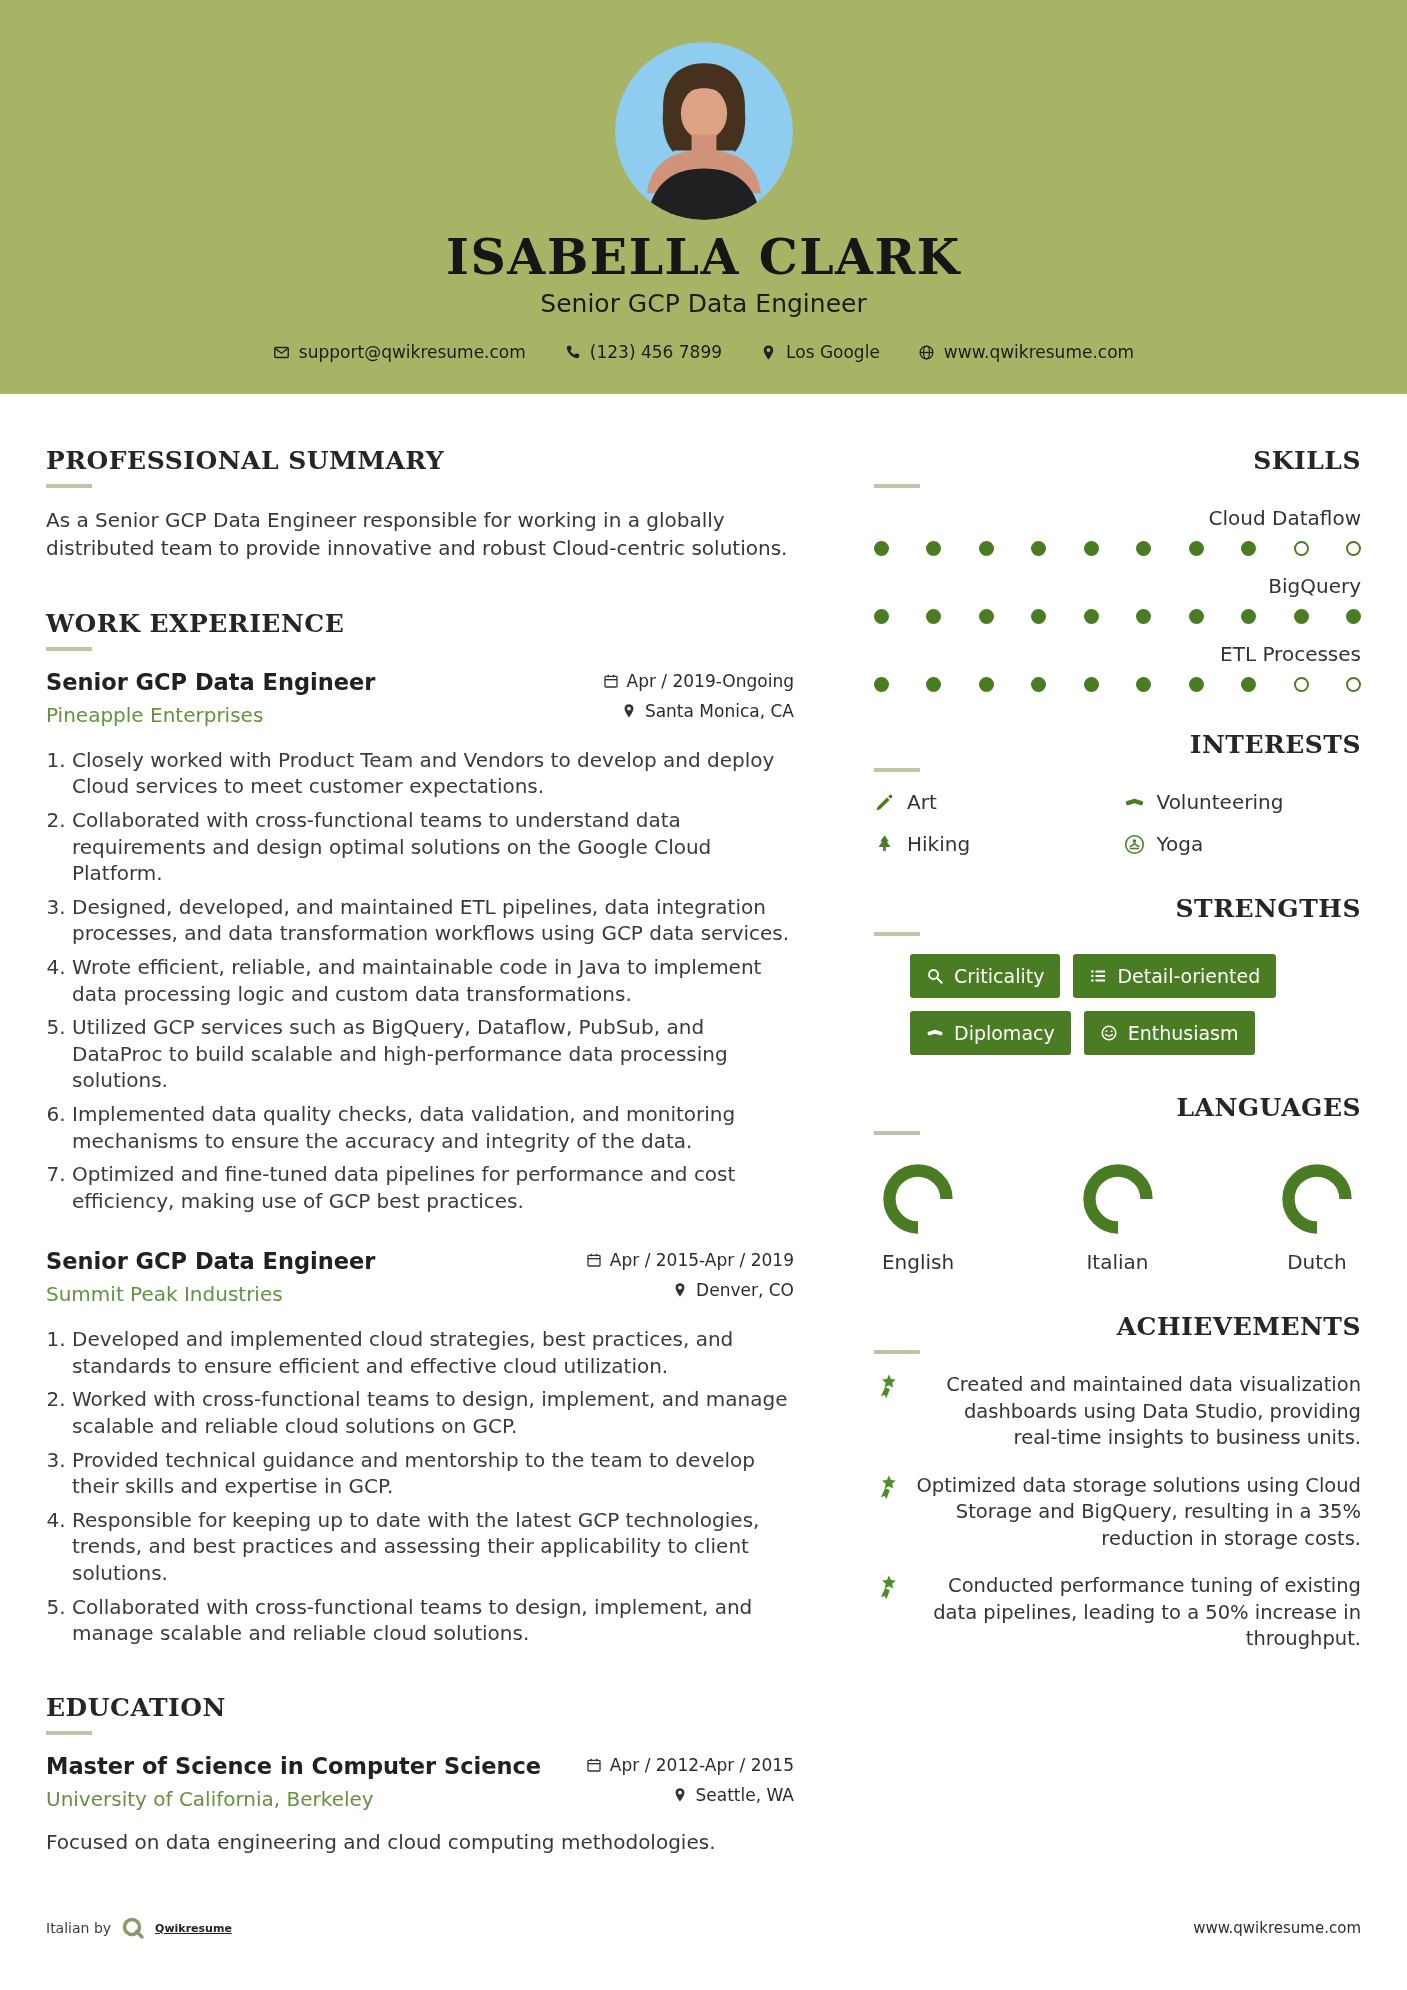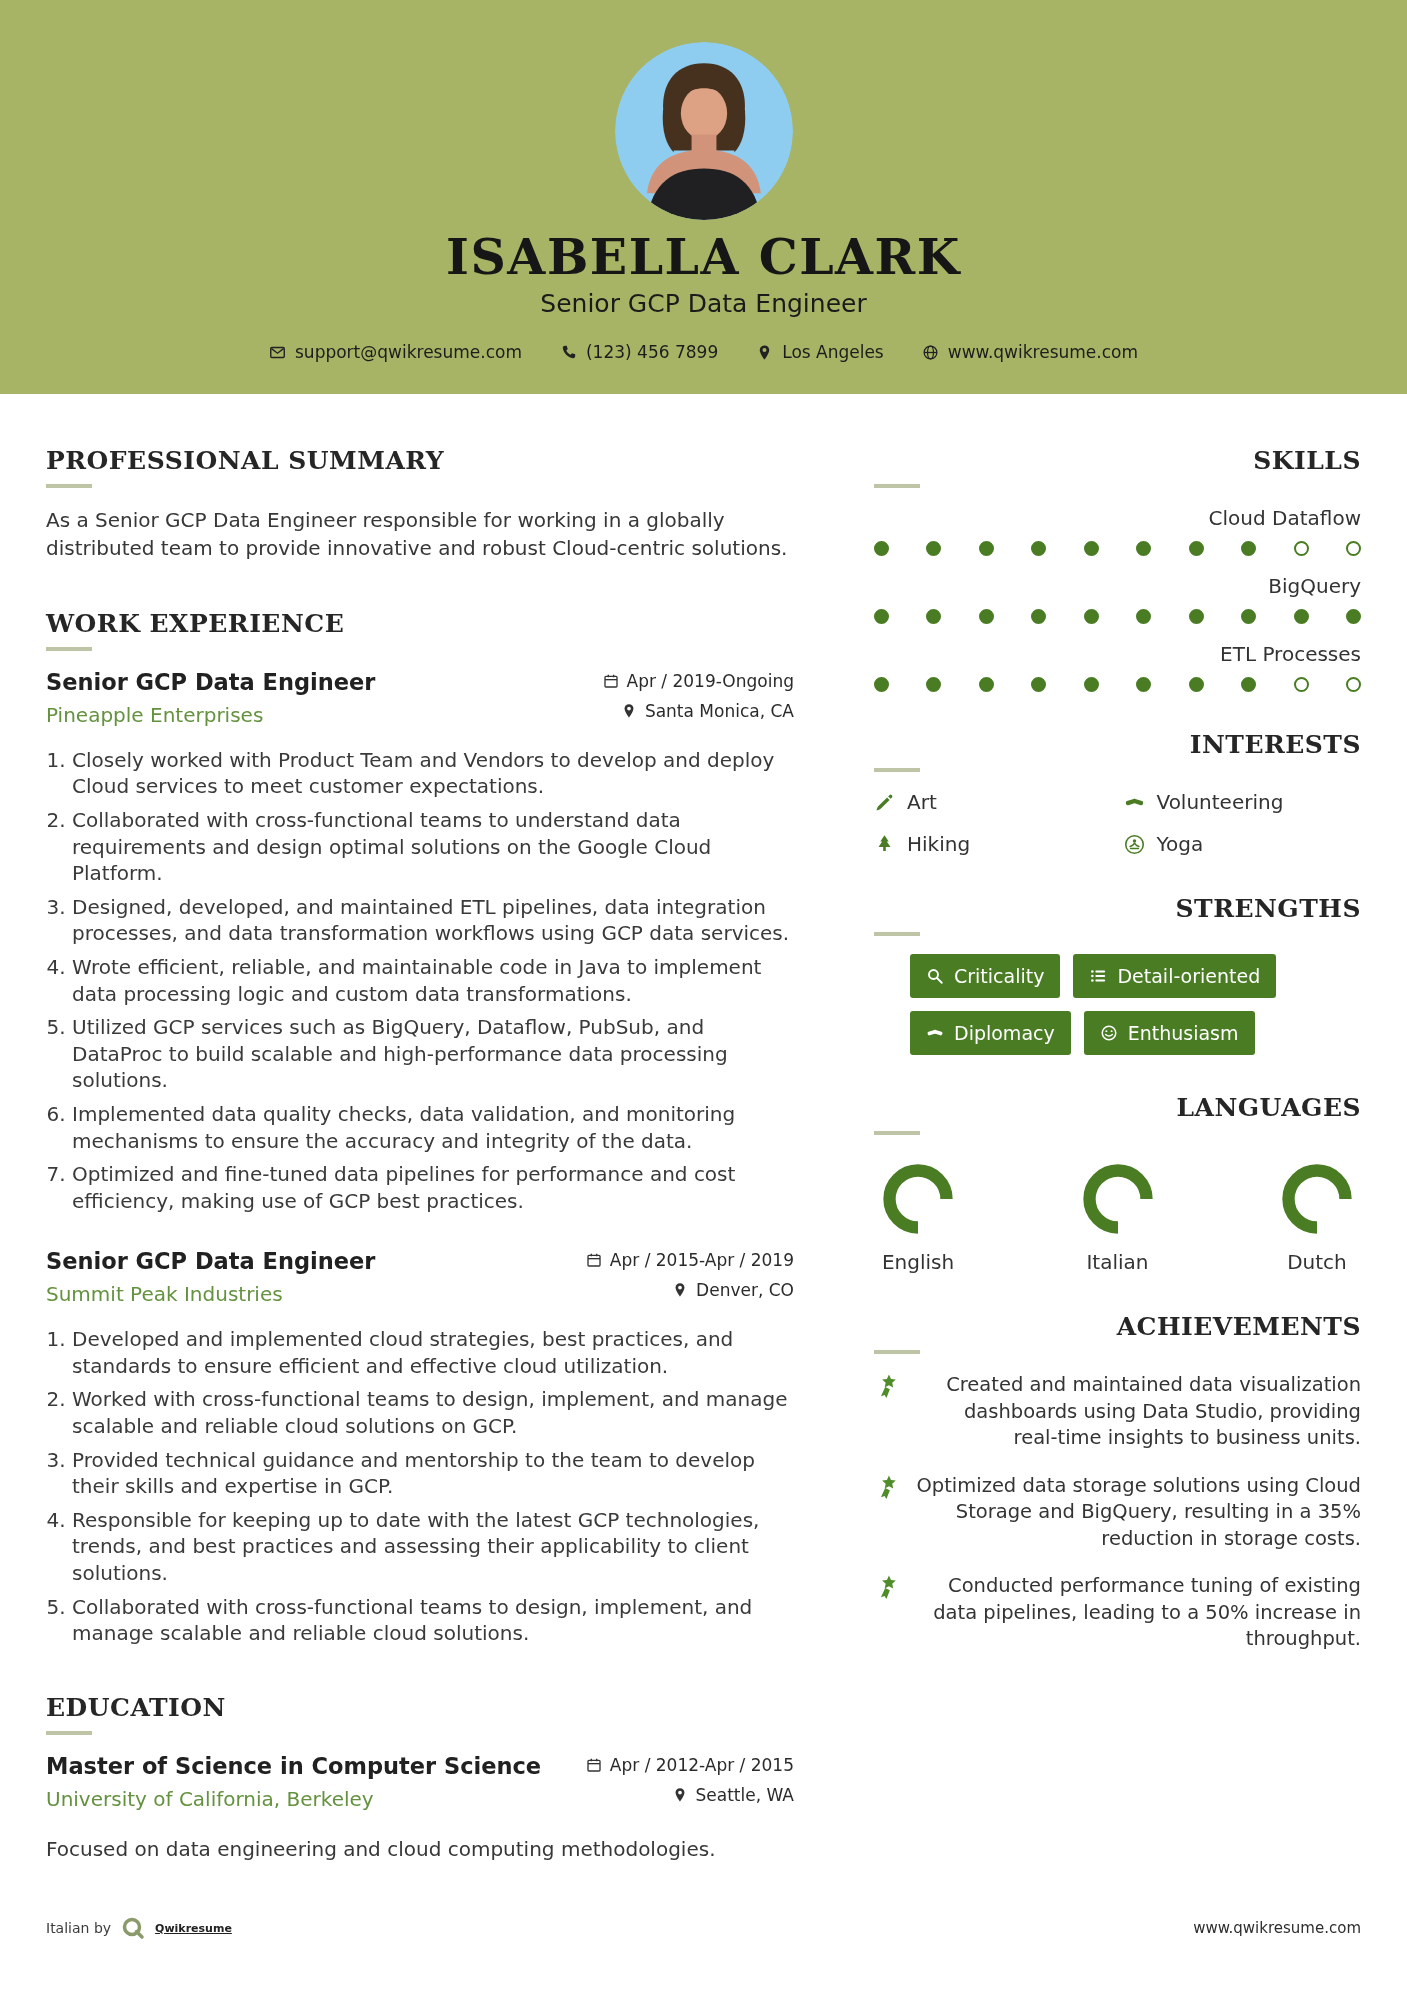--- a/index.html
+++ b/index.html
@@ -40,21 +40,21 @@
   .job-head{display:flex;justify-content:space-between;align-items:flex-start;}
   .job-title{font-size:22.5px;font-weight:700;color:#212121;}
   .job-company{font-size:20px;color:var(--green-text,#64923f);margin-top:8px;}
   .job-meta{flex:none;text-align:right;padding-top:2px;}
   .meta-row{display:flex;justify-content:flex-end;align-items:center;gap:8px;font-size:17px;color:#2b2b2b;font-weight:400;margin-bottom:10px;}
   .meta-row svg{width:16px;height:16px;color:#333;flex:none;}
   ol.bullets{margin-top:16px;padding-left:26px;list-style:decimal outside;}
   ol.bullets li{font-size:20px;line-height:1.33;color:#3a3a3a;margin-bottom:7px;}
 
   .education{margin-top:46px;}
-  .edu-note{margin-top:22px;font-size:20px;color:#373737;}
+  .edu-note{margin-top:15px;font-size:20px;color:#373737;}
 
   
   .rsec{margin-bottom:38px;}
   .skill-name{font-size:20px;color:#333;margin-bottom:11px;}
   .dots{display:flex;justify-content:space-between;margin-bottom:18px;}
   .dot{width:15px;height:15px;border-radius:50%;border:2.5px solid var(--accent,#4a7c24);background:#fff;flex:none;}
   .dot.filled{background:var(--accent,#4a7c24);}
 
   .interests-grid{display:grid;grid-template-columns:1fr 1fr;row-gap:18px;column-gap:12px;}
   .interest{display:flex;align-items:center;gap:12px;font-size:20px;color:#333;}
@@ -120,21 +120,21 @@
       <span class="contact">
         <svg viewBox="0 0 24 24">
             <path d="M7 2.5c-1.8 0-3.4 1.4-3 3.2C5.2 13 11 18.8 18.3 20c1.8.3 3.2-1.2 3.2-3v-2.4l-4.6-1.5-2 2c-2.9-1.4-4.6-3.1-6-6l2-2L9.4 2.5H7z" fill="currentColor"></path>
           </svg>
         <span>(123) 456 7899</span>
       </span>
       <span class="contact">
         <svg viewBox="0 0 24 24">
             <path fill-rule="evenodd" d="M12 2C8.1 2 5.3 4.9 5.3 8.4 5.3 13.4 12 22 12 22s6.7-8.6 6.7-13.6C18.7 4.9 15.9 2 12 2zm0 9.2a2.8 2.8 0 1 1 0-5.6 2.8 2.8 0 0 1 0 5.6z" fill="currentColor"></path>
           </svg>
-        <span>Los Angeles</span>
+        <span>Los Google</span>
       </span>
       <span class="contact">
         <svg viewBox="0 0 24 24">
             <circle cx="12" cy="12" r="9" fill="none" stroke="currentColor" stroke-width="1.8"></circle>
             <ellipse cx="12" cy="12" rx="4.2" ry="9" fill="none" stroke="currentColor" stroke-width="1.8"></ellipse>
             <line x1="3" y1="12" x2="21" y2="12" stroke="currentColor" stroke-width="1.8"></line>
           </svg>
         <span>www.qwikresume.com</span>
       </span>
     </div>

